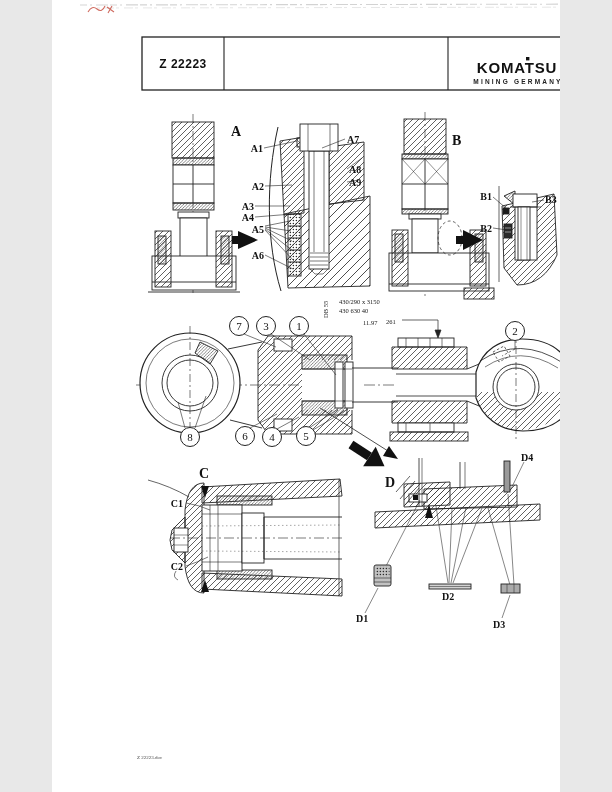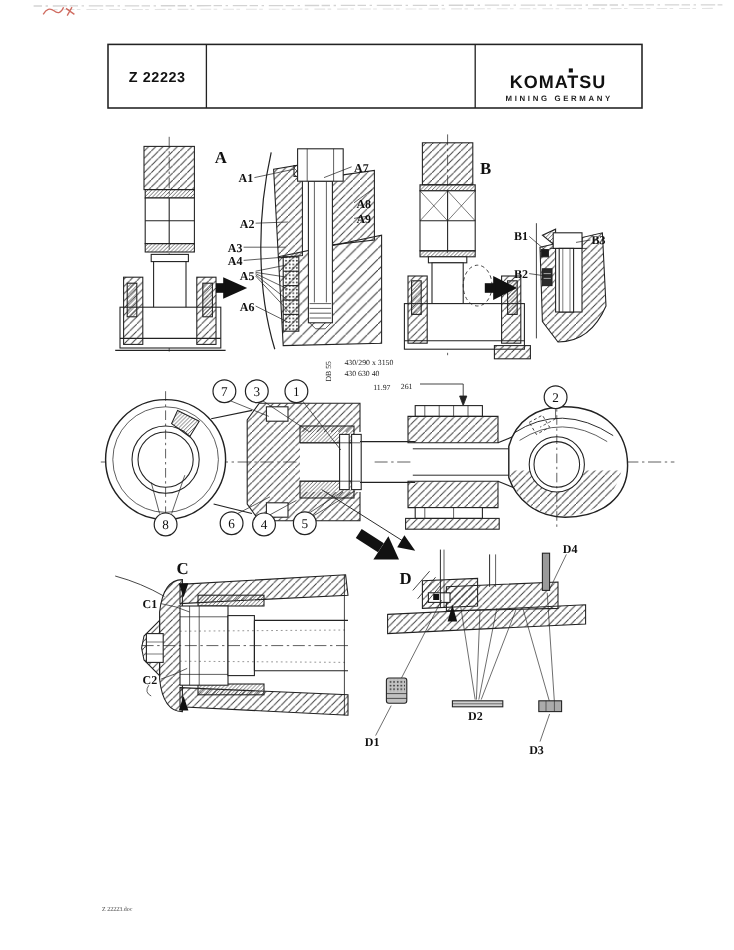--- a/index.html
+++ b/index.html
@@ -1,17 +1,17 @@
 <!DOCTYPE html>
 <html><head>
 <meta charset="utf-8">
 <style>
   html,body{margin:0;padding:0;background:#e8e8e8;}
   .page{
-    position:relative;width:612px;height:792px;margin:0 auto;
+    position:relative;width:508px;height:792px;margin:0 auto;
     background:#ffffff;overflow:hidden;
     font-family:"Liberation Sans",sans-serif;
   }
   svg{display:block;}
   text{user-select:none;}
   .callout{font-family:"Liberation Serif",serif;font-size:10px;font-weight:700;fill:#111;}
   .sectionletter{font-family:"Liberation Serif",serif;font-size:14px;font-weight:700;fill:#111;}
   .balloontxt{font-family:"Liberation Serif",serif;font-size:11px;fill:#111;}
   .spectxt{font-family:"Liberation Serif",serif;font-size:6.5px;fill:#222;}
   .doctxt{font-size:12px;font-weight:700;fill:#111;letter-spacing:.5px;}

